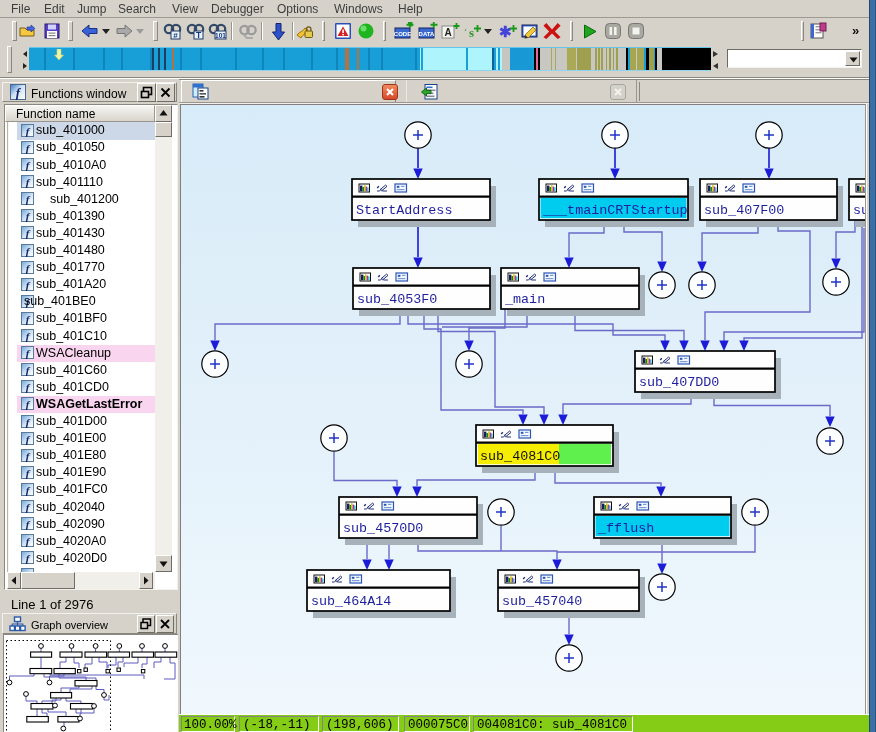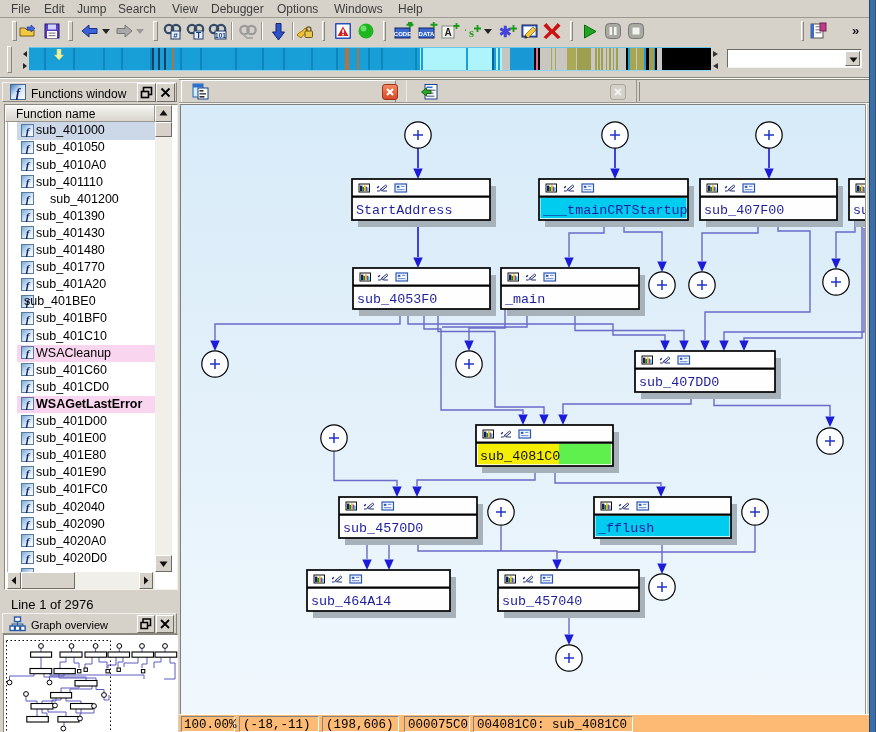--- a/index.html
+++ b/index.html
@@ -884,21 +884,21 @@
       <circle cx="662" cy="587" r="13.2" fill="#fcfeff" stroke="#000" stroke-width="1.2"></circle>
       <path d="M657 587 h10 M662 582 v10" stroke="#2233c8" stroke-width="1.5" fill="none"></path>
       <circle cx="569" cy="658" r="13.2" fill="#fcfeff" stroke="#000" stroke-width="1.2"></circle>
       <path d="M564 658 h10 M569 653 v10" stroke="#2233c8" stroke-width="1.5" fill="none"></path>
     </svg>
   </div>
 
 <div class="abs" style="left:865px;top:104px;width:1px;height:610px;background:#9a968e"></div>
 <div class="abs" style="left:866px;top:104px;width:1px;height:610px;background:#fff"></div>
 
-<div class="abs" id="statusbar" style="left:179px;top:714px;width:691px;height:18px;background:#fdba74;border-top:1px solid #fff">
+<div class="abs" id="statusbar" style="left:179px;top:714px;width:691px;height:18px;background:#84cc16;border-top:1px solid #fff">
 <div class="abs sunk mono" style="left:2px;top:1px;width:54px;height:16px;font-size:12.5px;color:#000;padding:1px 0 0 2px">100.00%</div>
 <div class="abs sunk mono" style="left:60px;top:1px;width:80px;height:16px;font-size:12.5px;color:#000;padding:1px 0 0 3px">(-18,-11)</div>
 <div class="abs sunk mono" style="left:143px;top:1px;width:77px;height:16px;font-size:12.5px;color:#000;padding:1px 0 0 3px">(198,606)</div>
 <div class="abs sunk mono" style="left:225px;top:1px;width:66px;height:16px;font-size:12.5px;color:#000;padding:1px 0 0 3px">000075C0</div>
 <div class="abs sunk mono" style="left:294px;top:1px;width:160px;height:16px;font-size:12.5px;color:#000;padding:1px 0 0 3px">004081C0: sub_4081C0</div>
 </div>
 
 <div class="abs" style="left:869px;top:0;width:7px;height:732px;background:linear-gradient(90deg,#24486f 0 1px,#3b6fa6 1px 6px,#2c5680 6px)"></div>
 
 </body></html>

